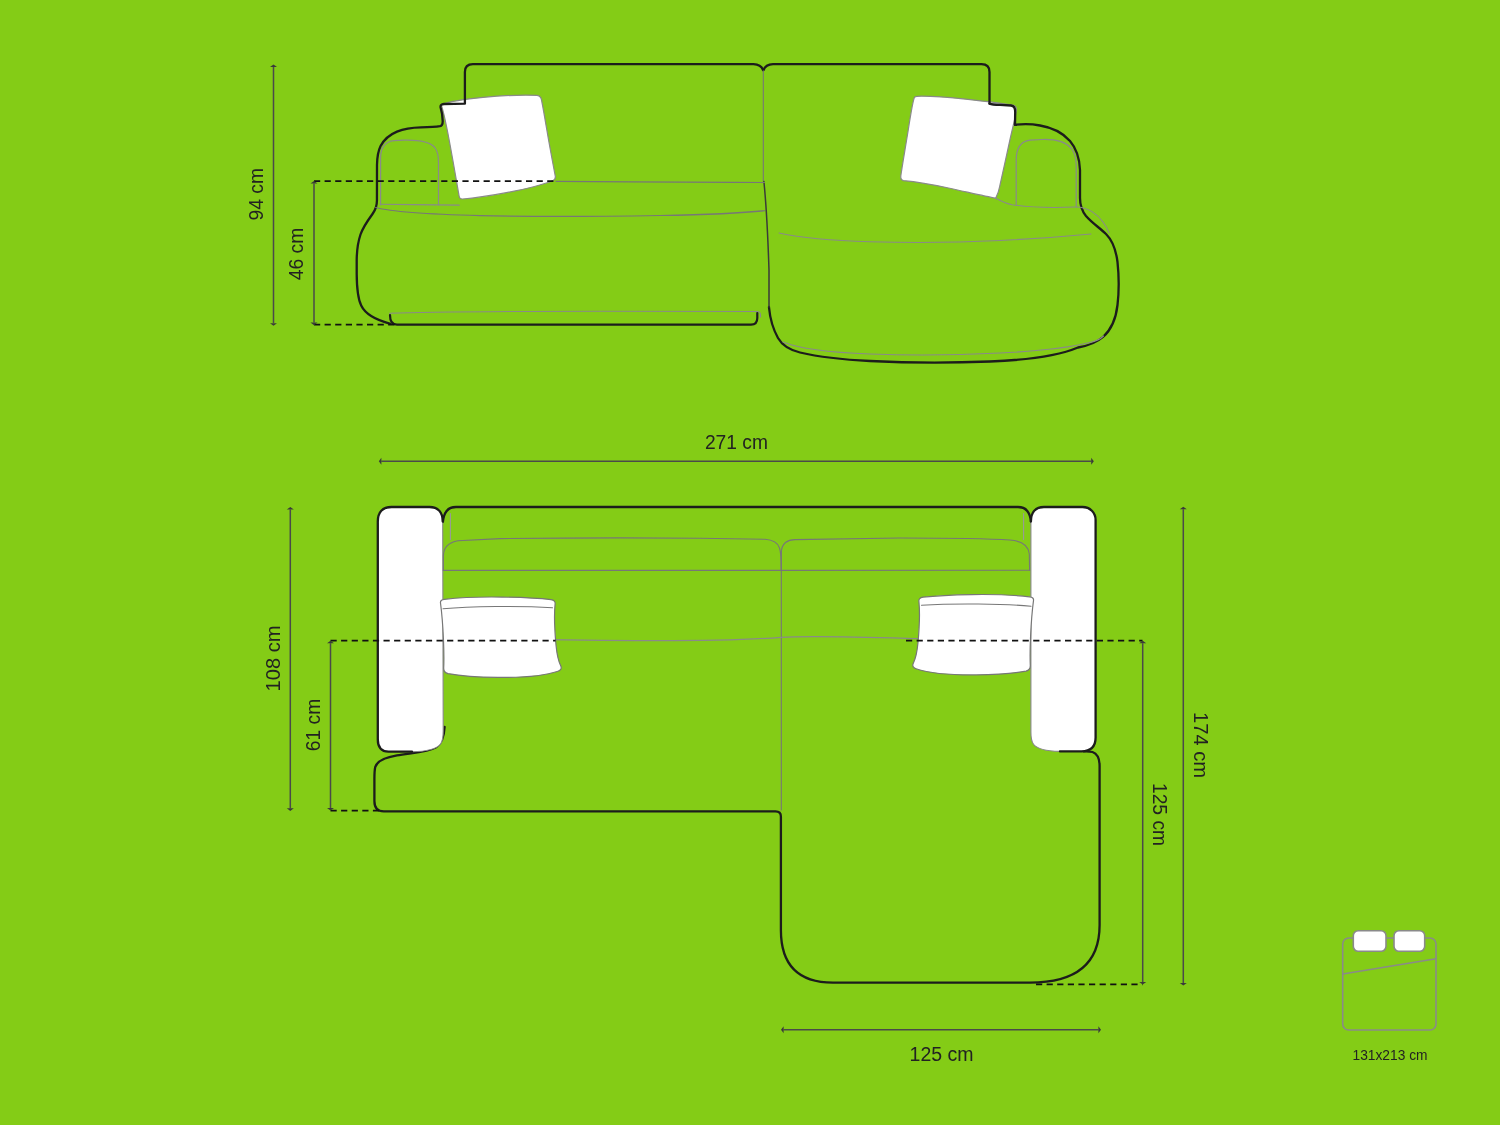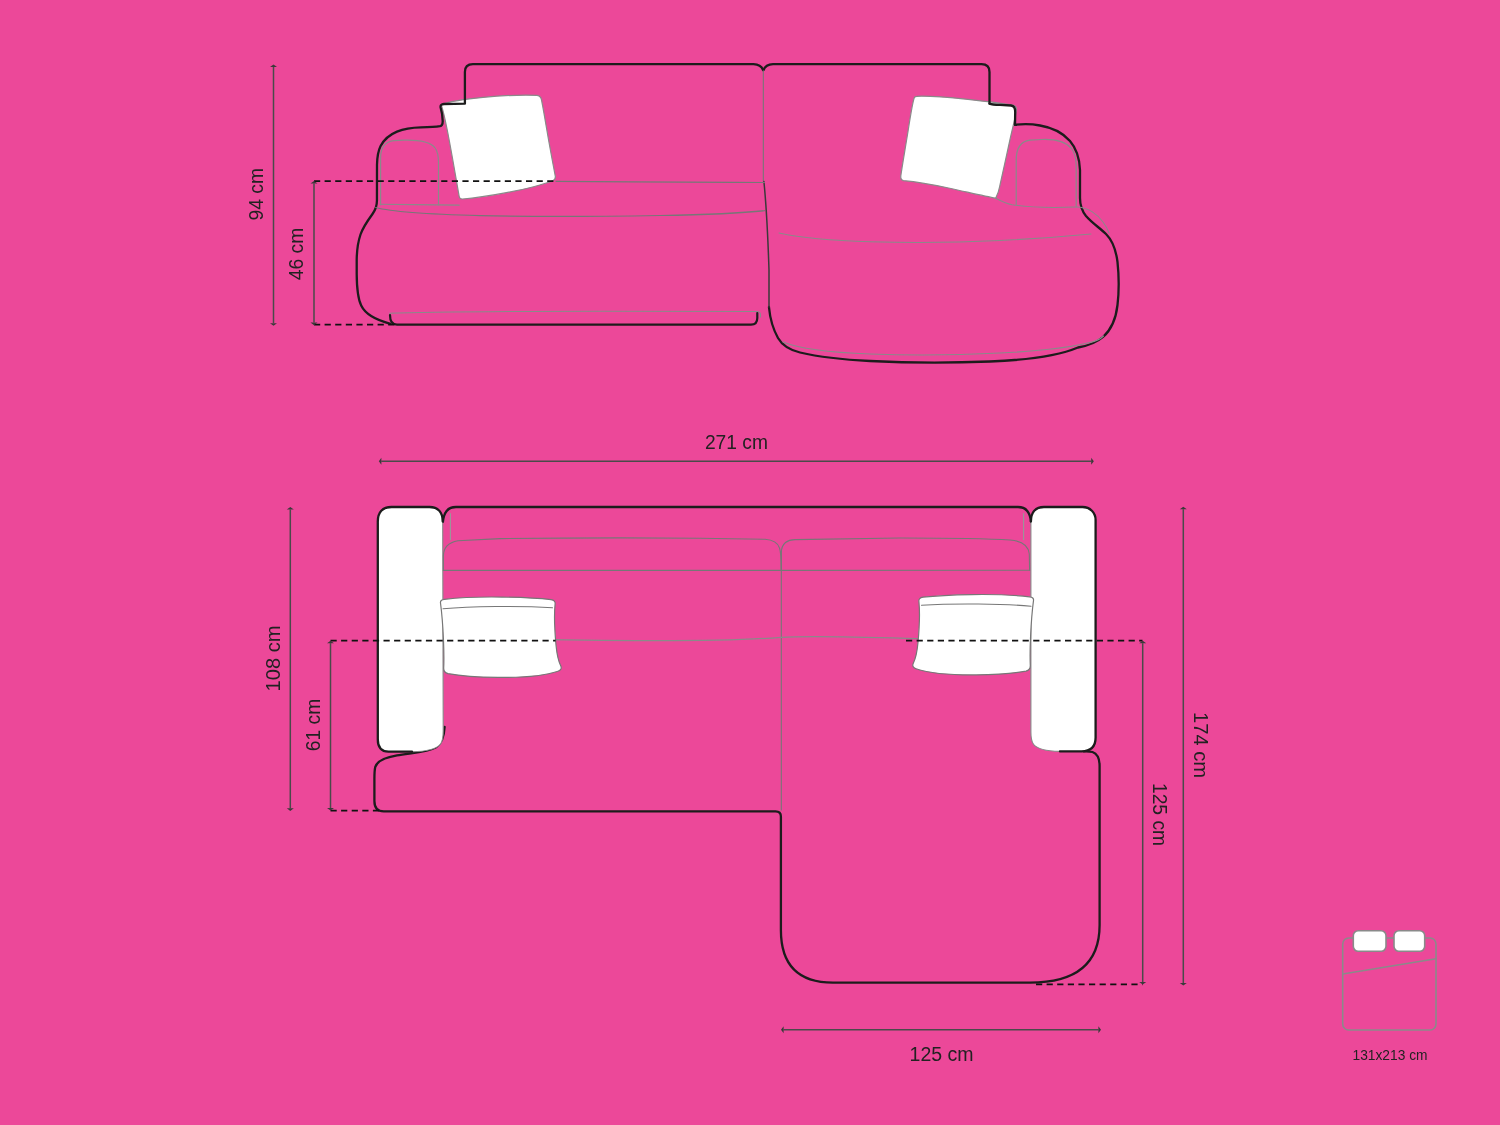--- a/index.html
+++ b/index.html
@@ -1,16 +1,16 @@
 <!DOCTYPE html>
 <html><head>
 <meta charset="utf-8">
 <style>
   html,body{margin:0;padding:0;background:#ffffff;}
-  .page{width:1500px;height:1125px;position:relative;overflow:hidden;background:#ec4899;}
+  .page{width:1500px;height:1125px;position:relative;overflow:hidden;background:#84cc16;}
   svg{position:absolute;top:0;left:0;}
   text{font-family:"Liberation Sans", sans-serif;fill:#222222;}
 </style>
 </head>
 <body>
 <div class="page">
 <svg width="1500" height="1125" viewBox="0 0 1500 1125">
 
   <g fill="none" stroke-linecap="round" stroke-linejoin="round">
 

